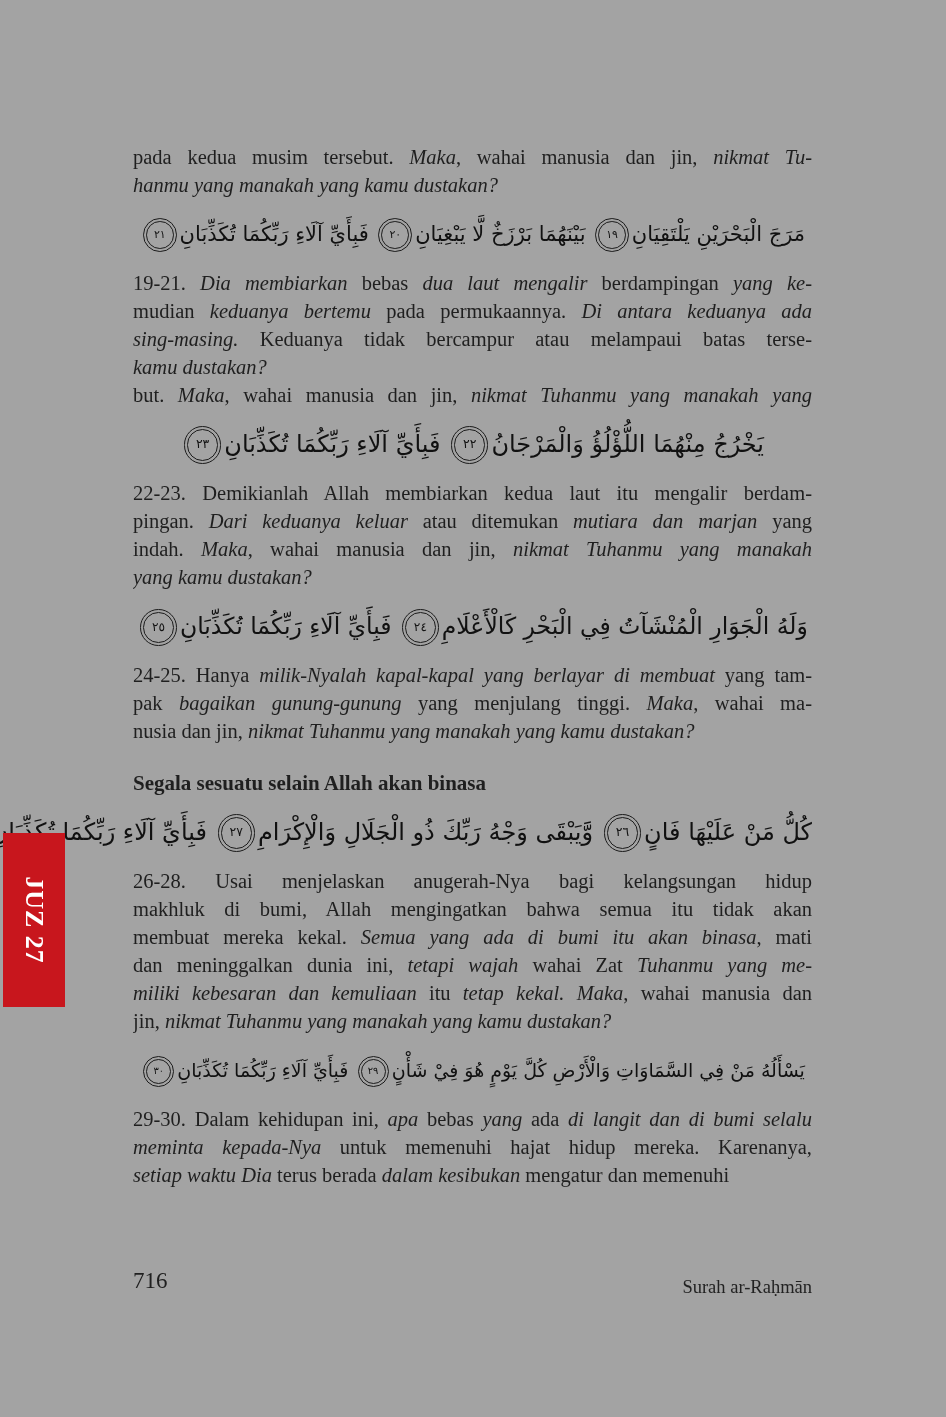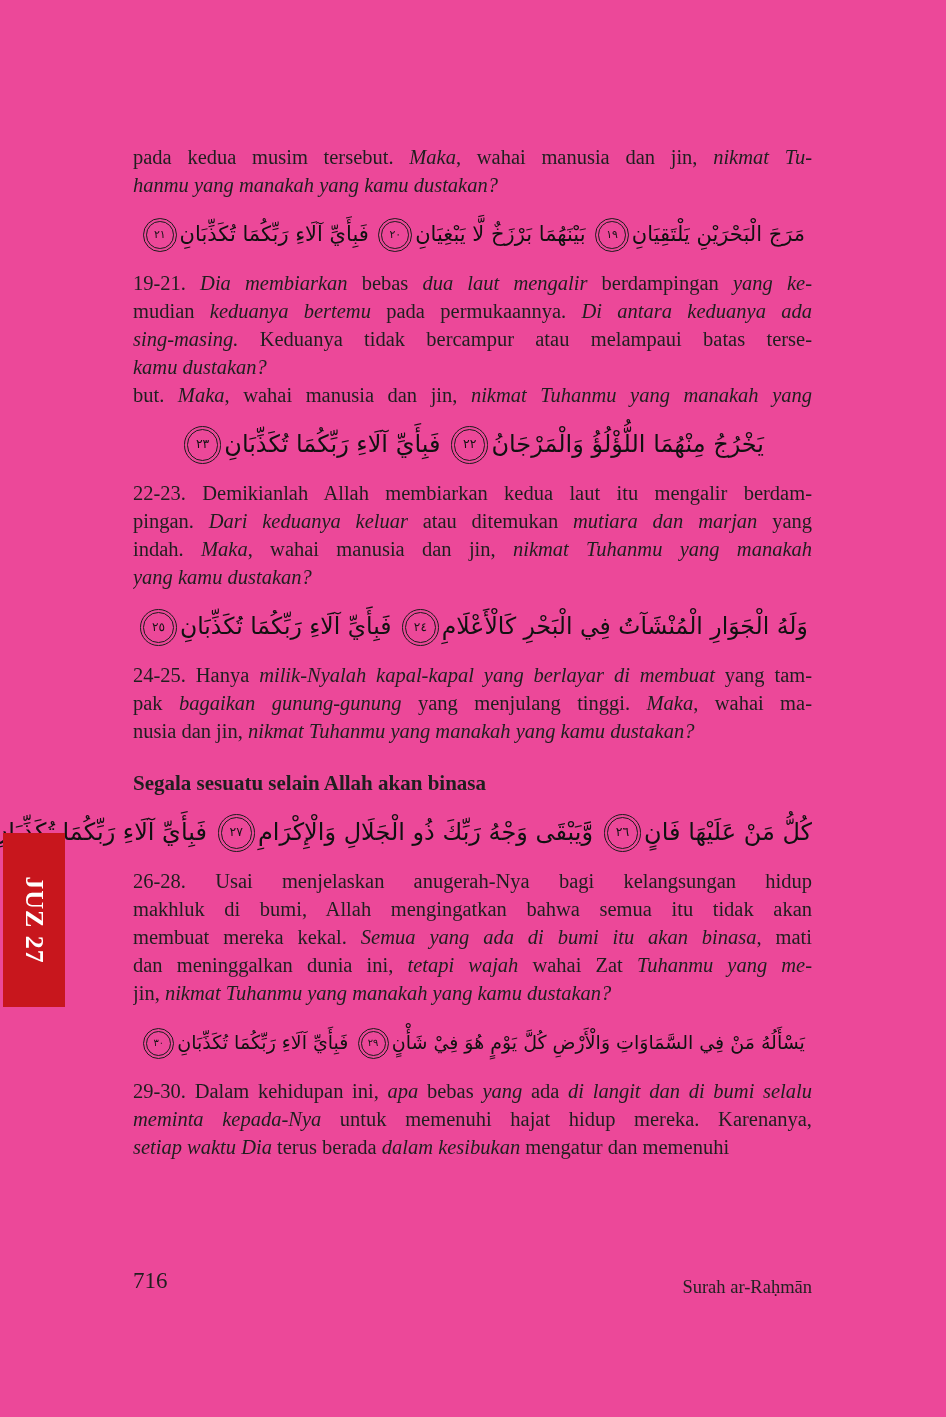--- a/index.html
+++ b/index.html
@@ -1,19 +1,19 @@
 <!DOCTYPE html>
 <html><head>
 <meta charset="utf-8">
 <style>
   html,body{margin:0;padding:0;background:#ffffff;}
   .page{
     position:relative;
     width:946px;height:1417px;
-    background:#ec4899;
+    background:#a3a3a3;
     font-family:"Liberation Serif","DejaVu Serif",serif;
     color:#1f1f1f;
     overflow:hidden;
   }
   .content{
     position:absolute;left:133px;top:143px;width:679px;
   }
   .para{font-size:20.5px;line-height:28px;}
   .tline{
     text-align:justify;
@@ -105,20 +105,21 @@
         <div class="tline"><span>pak </span><em>bagaikan gunung-gunung</em><span> yang menjulang tinggi. </span><em>Maka</em><span>, wahai ma-</span></div>
         <div class="tline last"><span>nusia dan jin, </span><em>nikmat Tuhanmu yang manakah yang kamu dustakan?</em></div>
       </div>
       <div class="sect-heading">Segala sesuatu selain Allah akan binasa</div>
       <div class="arabic" dir="rtl" style="font-size: 24px;"><span>كُلُّ مَنْ عَلَيْهَا فَانٍ</span><span class="ayah">٢٦</span> <span>وَّيَبْقَى وَجْهُ رَبِّكَ ذُو الْجَلَالِ وَالْإِكْرَامِ</span><span class="ayah">٢٧</span> <span>فَبِأَيِّ آلَاءِ رَبِّكُمَا تُكَذِّبَانِ</span><span class="ayah">٢٨</span> </div>
       <div class="para">
         <div class="tline"><span>26-28. Usai menjelaskan anugerah-Nya bagi kelangsungan hidup</span></div>
         <div class="tline"><span>makhluk di bumi, Allah mengingatkan bahwa semua itu tidak akan</span></div>
         <div class="tline"><span>membuat mereka kekal. </span><em>Semua yang ada di bumi itu akan binasa</em><span>, mati</span></div>
         <div class="tline"><span>dan meninggalkan dunia ini, </span><em>tetapi wajah</em><span> wahai Zat </span><em>Tuhanmu yang me-</em></div>
+        <div class="tline"><em>miliki kebesaran dan kemuliaan</em><span> itu </span><em>tetap kekal. Maka</em><span>, wahai manusia dan</span></div>
         <div class="tline last"><span>jin, </span><em>nikmat Tuhanmu yang manakah yang kamu dustakan?</em></div>
       </div>
       <div class="arabic" dir="rtl" style="font-size: 19px;"><span>يَسْأَلُهُ مَنْ فِي السَّمَاوَاتِ وَالْأَرْضِ كُلَّ يَوْمٍ هُوَ فِيْ شَأْنٍ</span><span class="ayah">٢٩</span> <span>فَبِأَيِّ آلَاءِ رَبِّكُمَا تُكَذِّبَانِ</span><span class="ayah">٣٠</span> </div>
       <div class="para">
         <div class="tline"><span>29-30. Dalam kehidupan ini, </span><em>apa</em><span> bebas </span><em>yang</em><span> ada </span><em>di langit dan di bumi selalu</em></div>
         <div class="tline"><em>meminta kepada-Nya</em><span> untuk memenuhi hajat hidup mereka. Karenanya,</span></div>
         <div class="tline last"><em>setiap waktu Dia</em><span> terus berada </span><em>dalam kesibukan</em><span> mengatur dan memenuhi</span></div>
       </div>
     </div>
 

